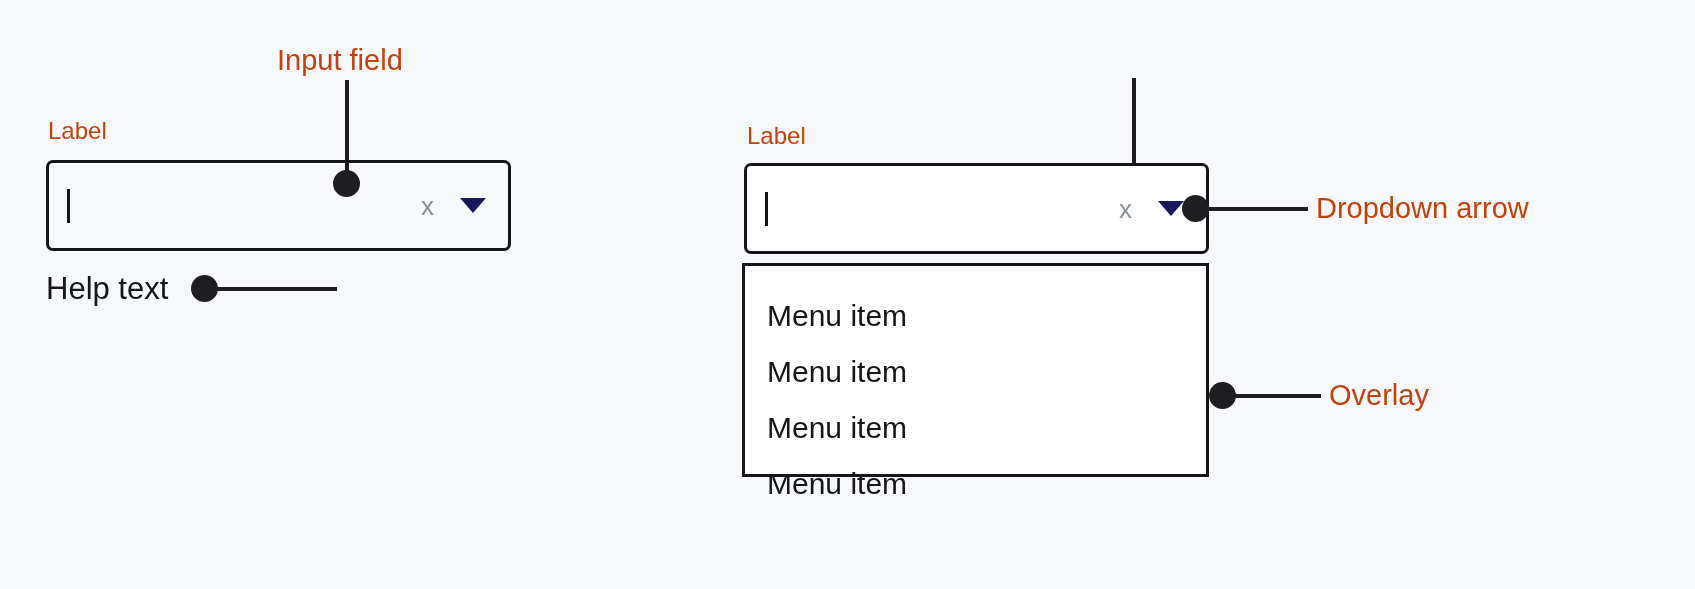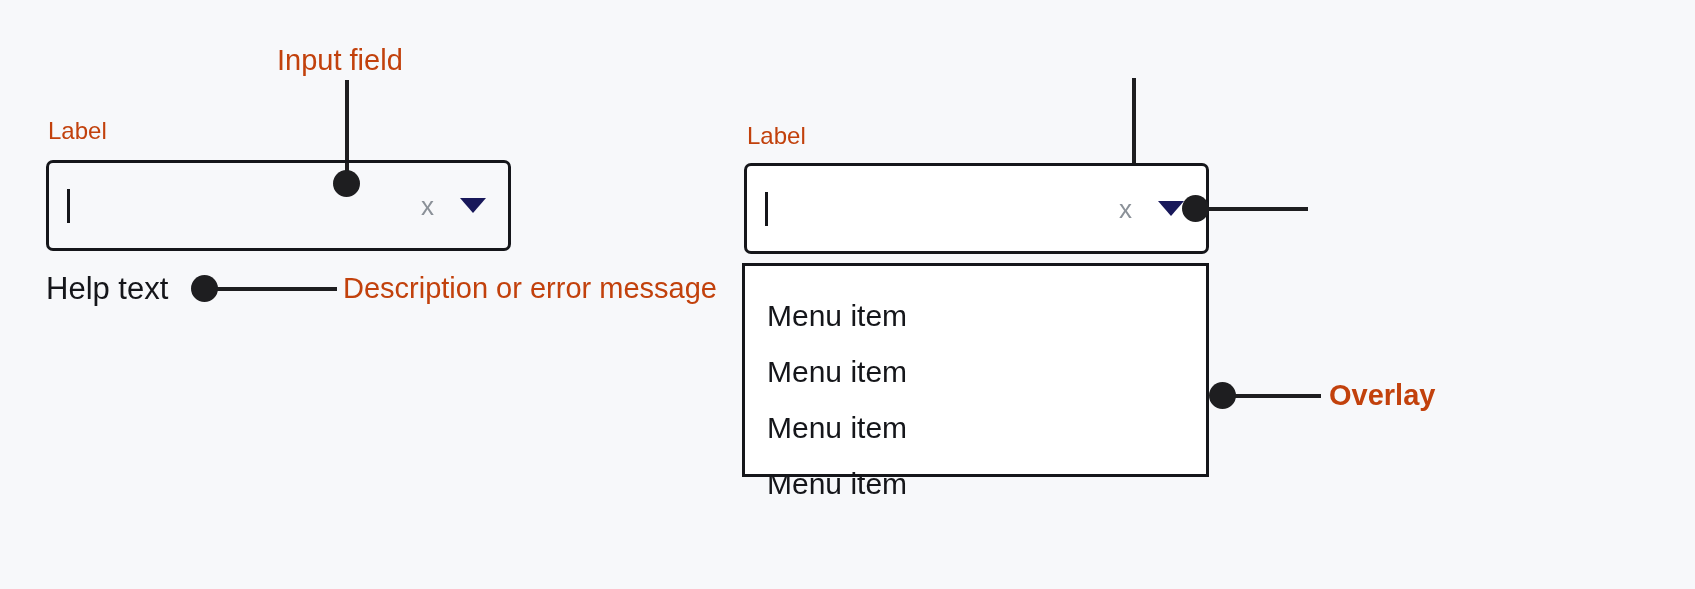--- a/index.html
+++ b/index.html
@@ -143,53 +143,53 @@
     <div class="field-actions">
       <span class="clear-x">x</span>
       <span class="dd-arrow"></span>
     </div>
   </div>
 
   <div class="abs help-text" style="left:46px; top:273px;">Help text</div>
 
   <div class="abs anno-dot" style="left:191px; top:275px;"></div>
   <div class="abs anno-line-h" style="left:216px; top:287px; width:121px;"></div>
-  <div class="abs anno-label" style="left:343px; top:274px;">Description or error message</div>
 
   <div class="abs anno-line-v" style="left:1132px; top:78px; height:103px;"></div>
   <div class="abs anno-dot" style="left:1120px; top:167px;"></div>
 
   <div class="abs field-label" style="left:747px; top:124px;">Label</div>
 
   <div class="abs combobox filled" style="left:744px; top:163px; width:465px; height:91px;">
     <div class="caret-text">
       <span class="caret-bar"></span>
       <span></span>
     </div>
     <div class="field-actions">
       <span class="clear-x">x</span>
       <span class="dd-arrow"></span>
     </div>
   </div>
 
   <div class="abs anno-dot" style="left:1182px; top:195px;"></div>
   <div class="abs anno-line-h" style="left:1207px; top:207px; width:101px;"></div>
+  <div class="abs anno-label" style="left:1316px; top:194px;">Dropdown arrow</div>
 
   <div class="abs overlay-panel" style="left:742px; top:263px; width:467px; height:214px;">
     <div class="menu-item">
       <span>Menu item</span>
     </div>
     <div class="menu-item">
       <span>Menu item</span>
     </div>
     <div class="menu-item">
       <span>Menu item</span>
     </div>
     <div class="menu-item">
       <span>Menu item</span>
     </div>
   </div>
 
   <div class="abs anno-dot" style="left:1209px; top:382px;"></div>
   <div class="abs anno-line-h" style="left:1234px; top:394px; width:87px;"></div>
-  <div class="abs anno-label" style="left:1329px; top:381px;font-weight:bold;">Overlay</div>
+  <div class="abs anno-label" style="left:1329px; top:381px;">Overlay</div>
 
 </div>
 
 </body></html>

